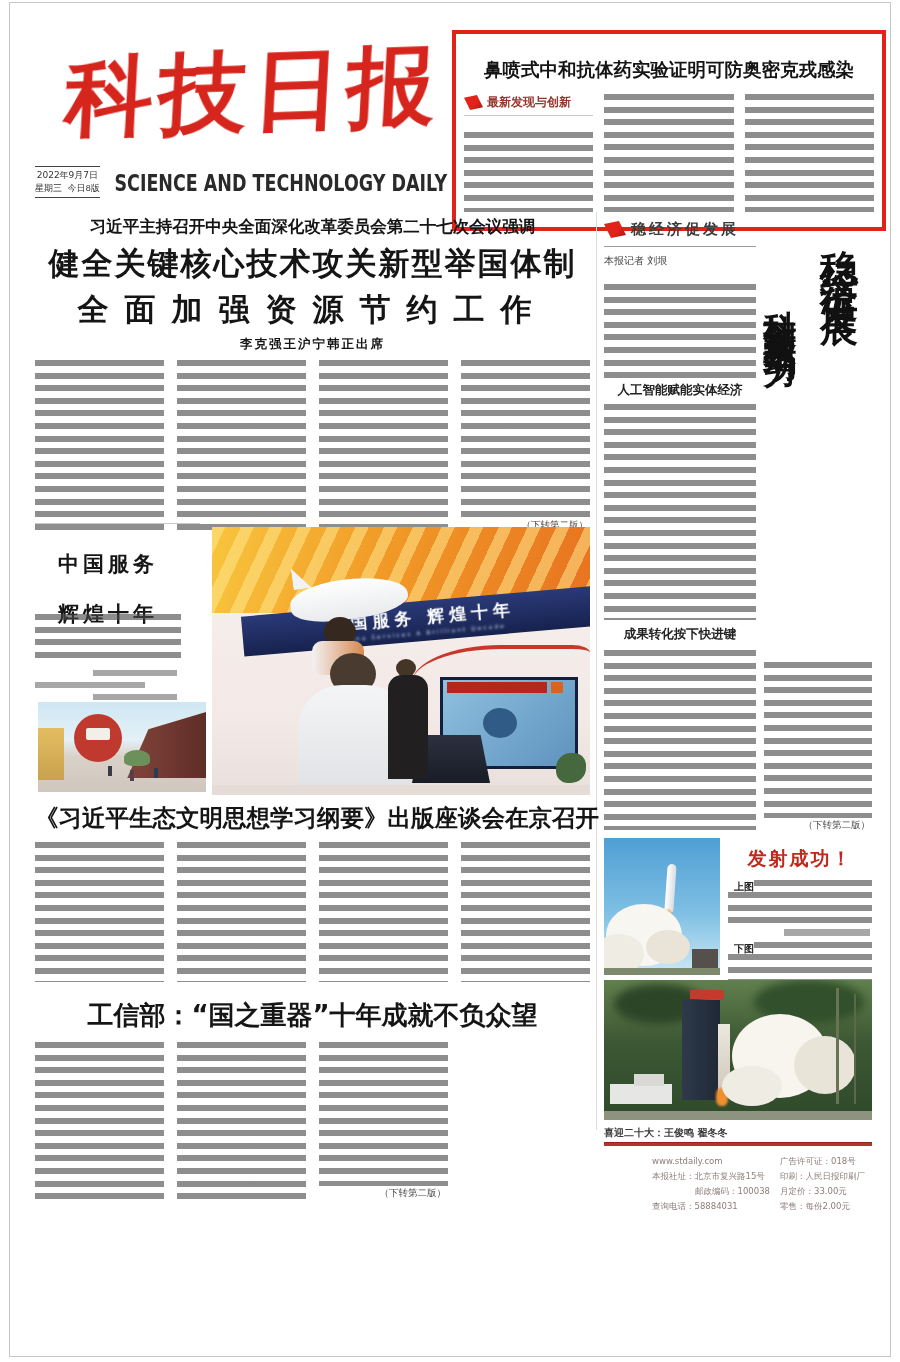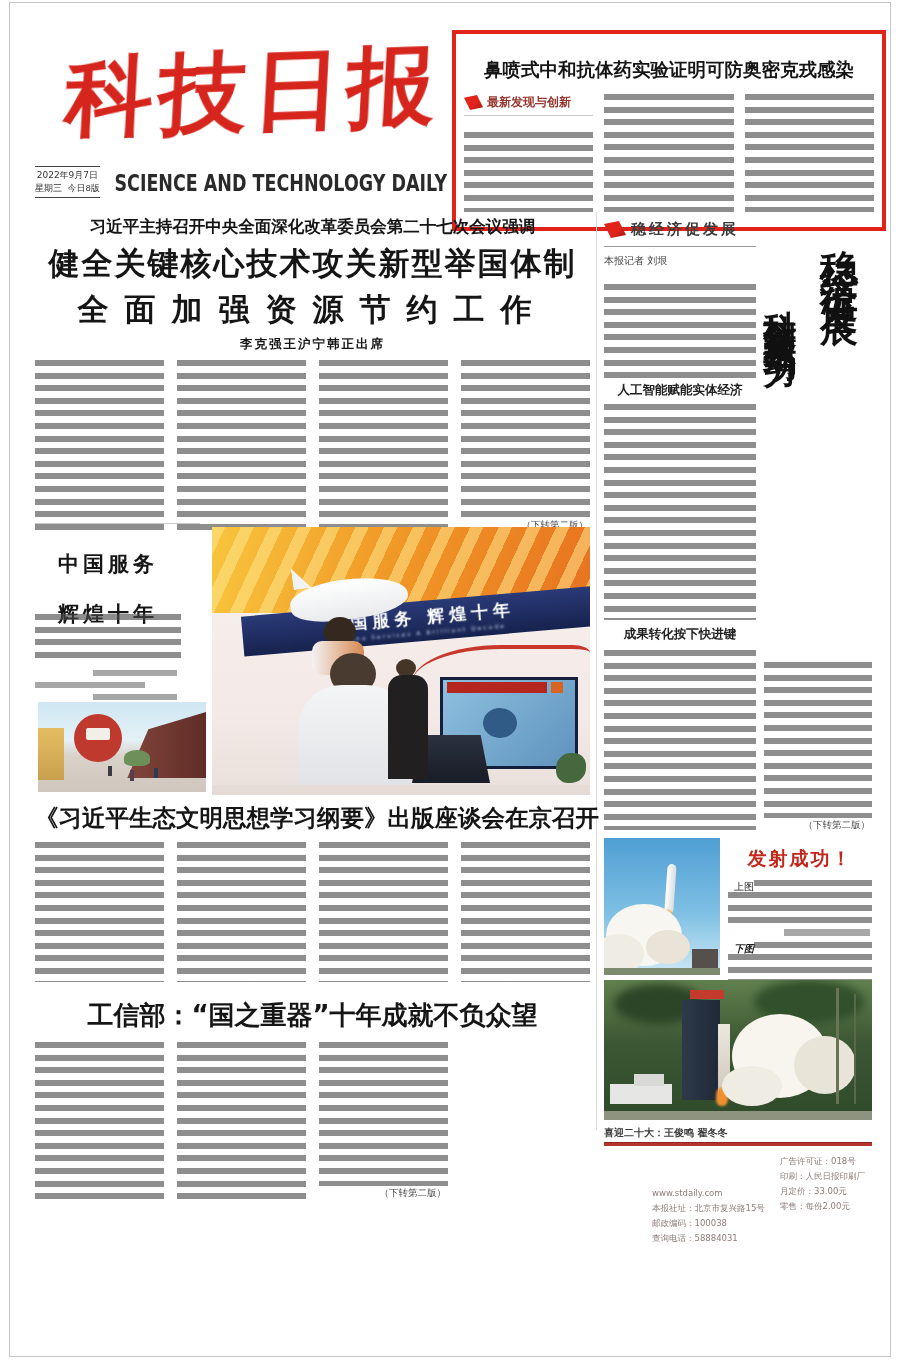--- a/index.html
+++ b/index.html
@@ -206,27 +206,27 @@
     <div class="blob" style="left:2px;top:66px;width:76px;height:62px;background:#f8f6f0;"></div>
     <div class="blob" style="left:42px;top:92px;width:44px;height:34px;background:#e9e3d8;"></div>
     <div class="blob" style="left:-10px;top:96px;width:50px;height:40px;background:#efece4;"></div>
     <div class="abs" style="right:2px;bottom:6px;width:26px;height:20px;background:#55504c;"></div>
     <div class="abs" style="left:0;bottom:0;width:116px;height:7px;background:#7d8a6d;"></div>
   </div>
 
   <div class="abs" style="left:728px;top:846px;width:144px;height:130px;">
     <div class="blurry2" style="text-align:center;font-size:19px;font-weight:bold;color:#c2271c;letter-spacing:2px;">发射成功！</div>
     <div style="position:relative;margin-top:8px;height:46px;">
-      <span class="blurry" style="position:absolute;left:6px;top:0;font-size:10px;font-weight:normal;color:#222;">上图</span>
+      <span class="blurry" style="position:absolute;left:6px;top:0;font-size:10px;font-weight:bold;color:#222;">上图</span>
       <div class="ft" style="position:absolute;left:26px;right:0;top:0;height:10px;"></div>
       <div class="ft" style="position:absolute;left:0;right:0;top:12px;bottom:0;"></div>
     </div>
     <div class="bar" style="margin:3px 2px 0 auto;width:86px;"></div>
     <div style="position:relative;margin-top:6px;height:44px;">
-      <span class="blurry" style="position:absolute;left:6px;top:0;font-size:10px;font-weight:bold;color:#222;font-style:italic;">下图</span>
+      <span class="blurry" style="position:absolute;left:6px;top:0;font-size:10px;font-weight:bold;color:#222;">下图</span>
       <div class="ft" style="position:absolute;left:26px;right:0;top:0;height:10px;"></div>
       <div class="ft" style="position:absolute;left:0;right:0;top:12px;bottom:0;"></div>
     </div>
     <div class="bar" style="margin:3px 2px 0 auto;width:86px;"></div>
   </div>
 
   <div class="photo" style="left:604px;top:980px;width:268px;height:140px;background:linear-gradient(180deg,#61804e 0%,#3c5733 45%,#2f4a2a 100%);">
     <div class="blob" style="left:10px;top:4px;width:90px;height:40px;background:#2c4527;filter:blur(4px);"></div>
     <div class="blob" style="left:150px;top:0;width:110px;height:44px;background:#31502b;filter:blur(4px);"></div>
     <div class="abs" style="left:78px;top:20px;width:38px;height:100px;background:linear-gradient(90deg,#2e3a4a,#1f2836);"></div>
@@ -240,23 +240,23 @@
     <div class="abs" style="left:30px;bottom:34px;width:30px;height:12px;background:#d8d8d4;"></div>
     <div class="abs" style="left:232px;top:8px;width:3px;height:116px;background:#6b7355;"></div>
     <div class="abs" style="left:250px;top:14px;width:2px;height:110px;background:#5e664b;"></div>
     <div class="abs" style="left:0;bottom:0;width:268px;height:9px;background:#8d937f;"></div>
   </div>
 
   <div class="abs blurry" style="left:604px;top:1126px;font-size:10px;font-weight:bold;color:#3a3a3a;white-space:nowrap;">喜迎二十大：王俊鸣 翟冬冬</div>
   <div class="abs" style="left:604px;top:1142px;width:268px;height:3px;background:#b5342c;border-top:1px solid #8e2620;"></div>
   <div class="abs" style="left:652px;top:1154px;width:220px;display:grid;grid-template-columns:118px 1fr;column-gap:10px;">
     <div>
-      <div class="blurry" style="font-size:8.5px;color:#8d7d79;line-height:15px;white-space:nowrap;margin-top:32px;">www.stdaily.com</div>
+      <div class="blurry" style="font-size:8.5px;color:#8d7d79;line-height:15px;white-space:nowrap;">www.stdaily.com</div>
       <div class="blurry" style="font-size:8.5px;color:#8d7d79;line-height:15px;white-space:nowrap;">本报社址：北京市复兴路15号</div>
-      <div class="blurry" style="font-size:8.5px;color:#8d7d79;line-height:15px;white-space:nowrap;">邮政编码：100038</div>
+      <div class="blurry" style="font-size:8.5px;color:#8d7d79;line-height:15px;white-space:nowrap;text-align:right;">邮政编码：100038</div>
       <div class="blurry" style="font-size:8.5px;color:#8d7d79;line-height:15px;white-space:nowrap;">查询电话：58884031</div>
     </div>
     <div>
       <div class="blurry" style="font-size:8.5px;color:#8d7d79;line-height:15px;white-space:nowrap;">广告许可证：018号</div>
       <div class="blurry" style="font-size:8.5px;color:#8d7d79;line-height:15px;white-space:nowrap;">印刷：人民日报印刷厂</div>
       <div class="blurry" style="font-size:8.5px;color:#8d7d79;line-height:15px;white-space:nowrap;">月定价：33.00元</div>
       <div class="blurry" style="font-size:8.5px;color:#8d7d79;line-height:15px;white-space:nowrap;">零售：每份2.00元</div>
     </div>
   </div>
 

